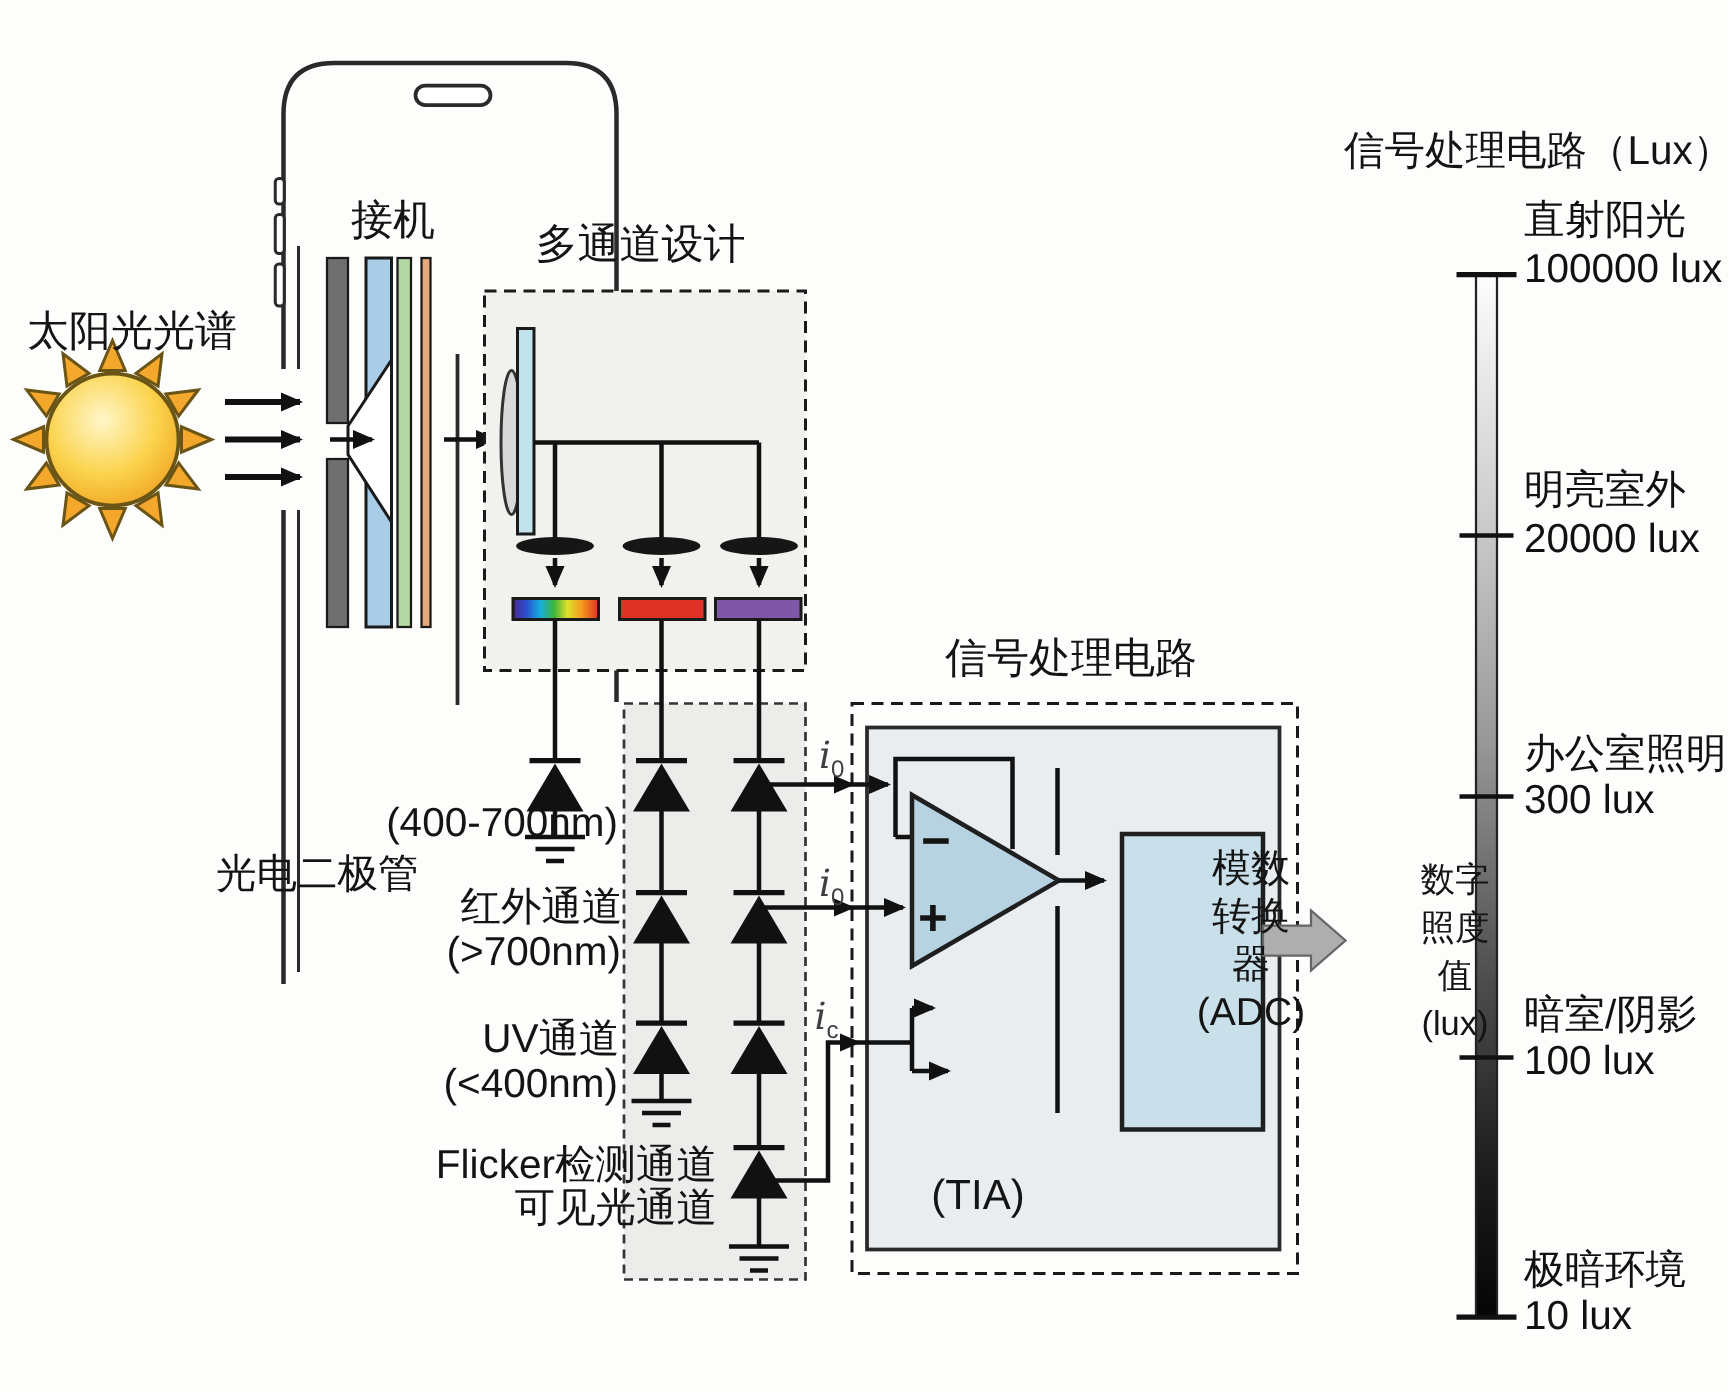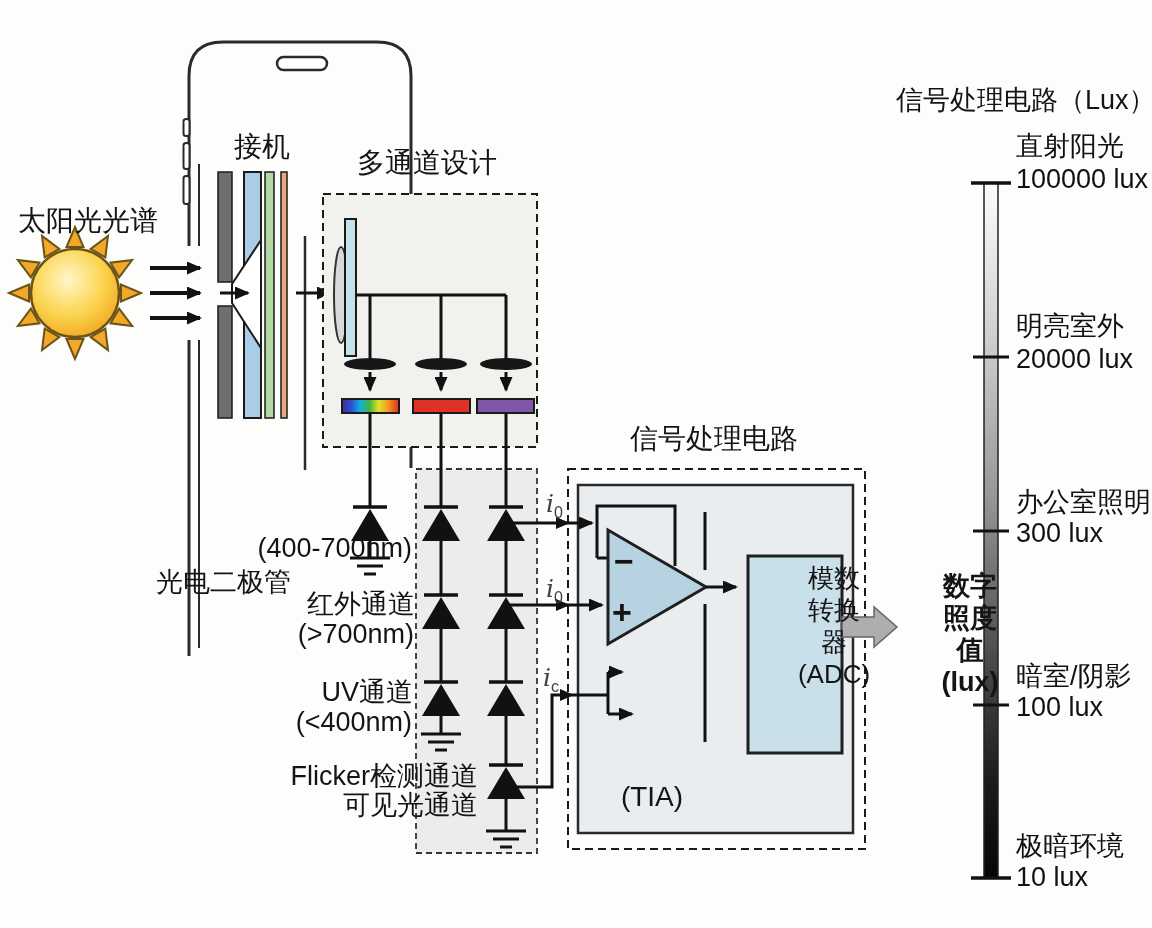--- a/index.html
+++ b/index.html
@@ -199,21 +199,21 @@
       <line x1="971" y1="878" x2="1011" y2="878" stroke-width="3.5"></line>
     </g>
   </g>
 </svg>
 
 <div class="lbl big" style="left:18px;top:190px;margin-top:16px;">太阳光光谱</div>
 <div class="lbl big" style="left:234px;top:132px;">接机</div>
 <div class="lbl big" style="left:357px;top:148px;">多通道设计</div>
 
 <div class="lbl ralign" style="left:196px;top:534px;width:216px;">(400-700nm)</div>
-<div class="lbl" style="left:156px;top:568px;">光电二极管</div>
+<div class="lbl" style="left:144px;top:568px;">光电二极管</div>
 <div class="lbl ralign" style="left:275px;top:590px;width:140px;">红外通道</div>
 <div class="lbl ralign" style="left:269px;top:620px;width:145px;">(&gt;700nm)</div>
 <div class="lbl ralign" style="left:288px;top:678px;width:125px;">UV通道</div>
 <div class="lbl ralign" style="left:266px;top:708px;width:146px;">(&lt;400nm)</div>
 <div class="lbl ralign" style="left:272px;top:762px;width:206px;">Flicker检测通道</div>
 <div class="lbl ralign" style="left:300px;top:791px;width:178px;">可见光通道</div>
 
 <div class="cur" style="left:546px;top:489px;"><i>i</i><sub>0</sub></div>
 <div class="cur" style="left:546px;top:574px;"><i>i</i><sub>0</sub></div>
 <div class="cur" style="left:543px;top:663px;"><i>i</i><sub>c</sub></div>
@@ -223,21 +223,21 @@
 <div class="sign" style="left:612px;top:595px;">+</div>
 <div class="lbl big" style="left:582px;top:782px;width:140px;text-align:center;">(TIA)</div>
 
 <div class="stack" style="left:748px;top:562px;width:94px;">
   <div>模数</div>
   <div>转换</div>
   <div>器</div>
   <div>(ADC)</div>
 </div>
 
-<div class="stack" style="left:888px;top:570px;width:86px;font-size:27px;font-weight:bold;">
+<div class="stack" style="left:888px;top:570px;width:86px;font-size:23px;">
   <div>数字</div>
   <div>照度</div>
   <div>值</div>
   <div>(lux)</div>
 </div>
 
 <div class="lbl" style="left:896px;top:86px;">信号处理电路（Lux）</div>
 
 <div class="sc-name" style="top:128px;">直射阳光</div>
 <div class="sc-val" style="top:164px;">100000 lux</div>

